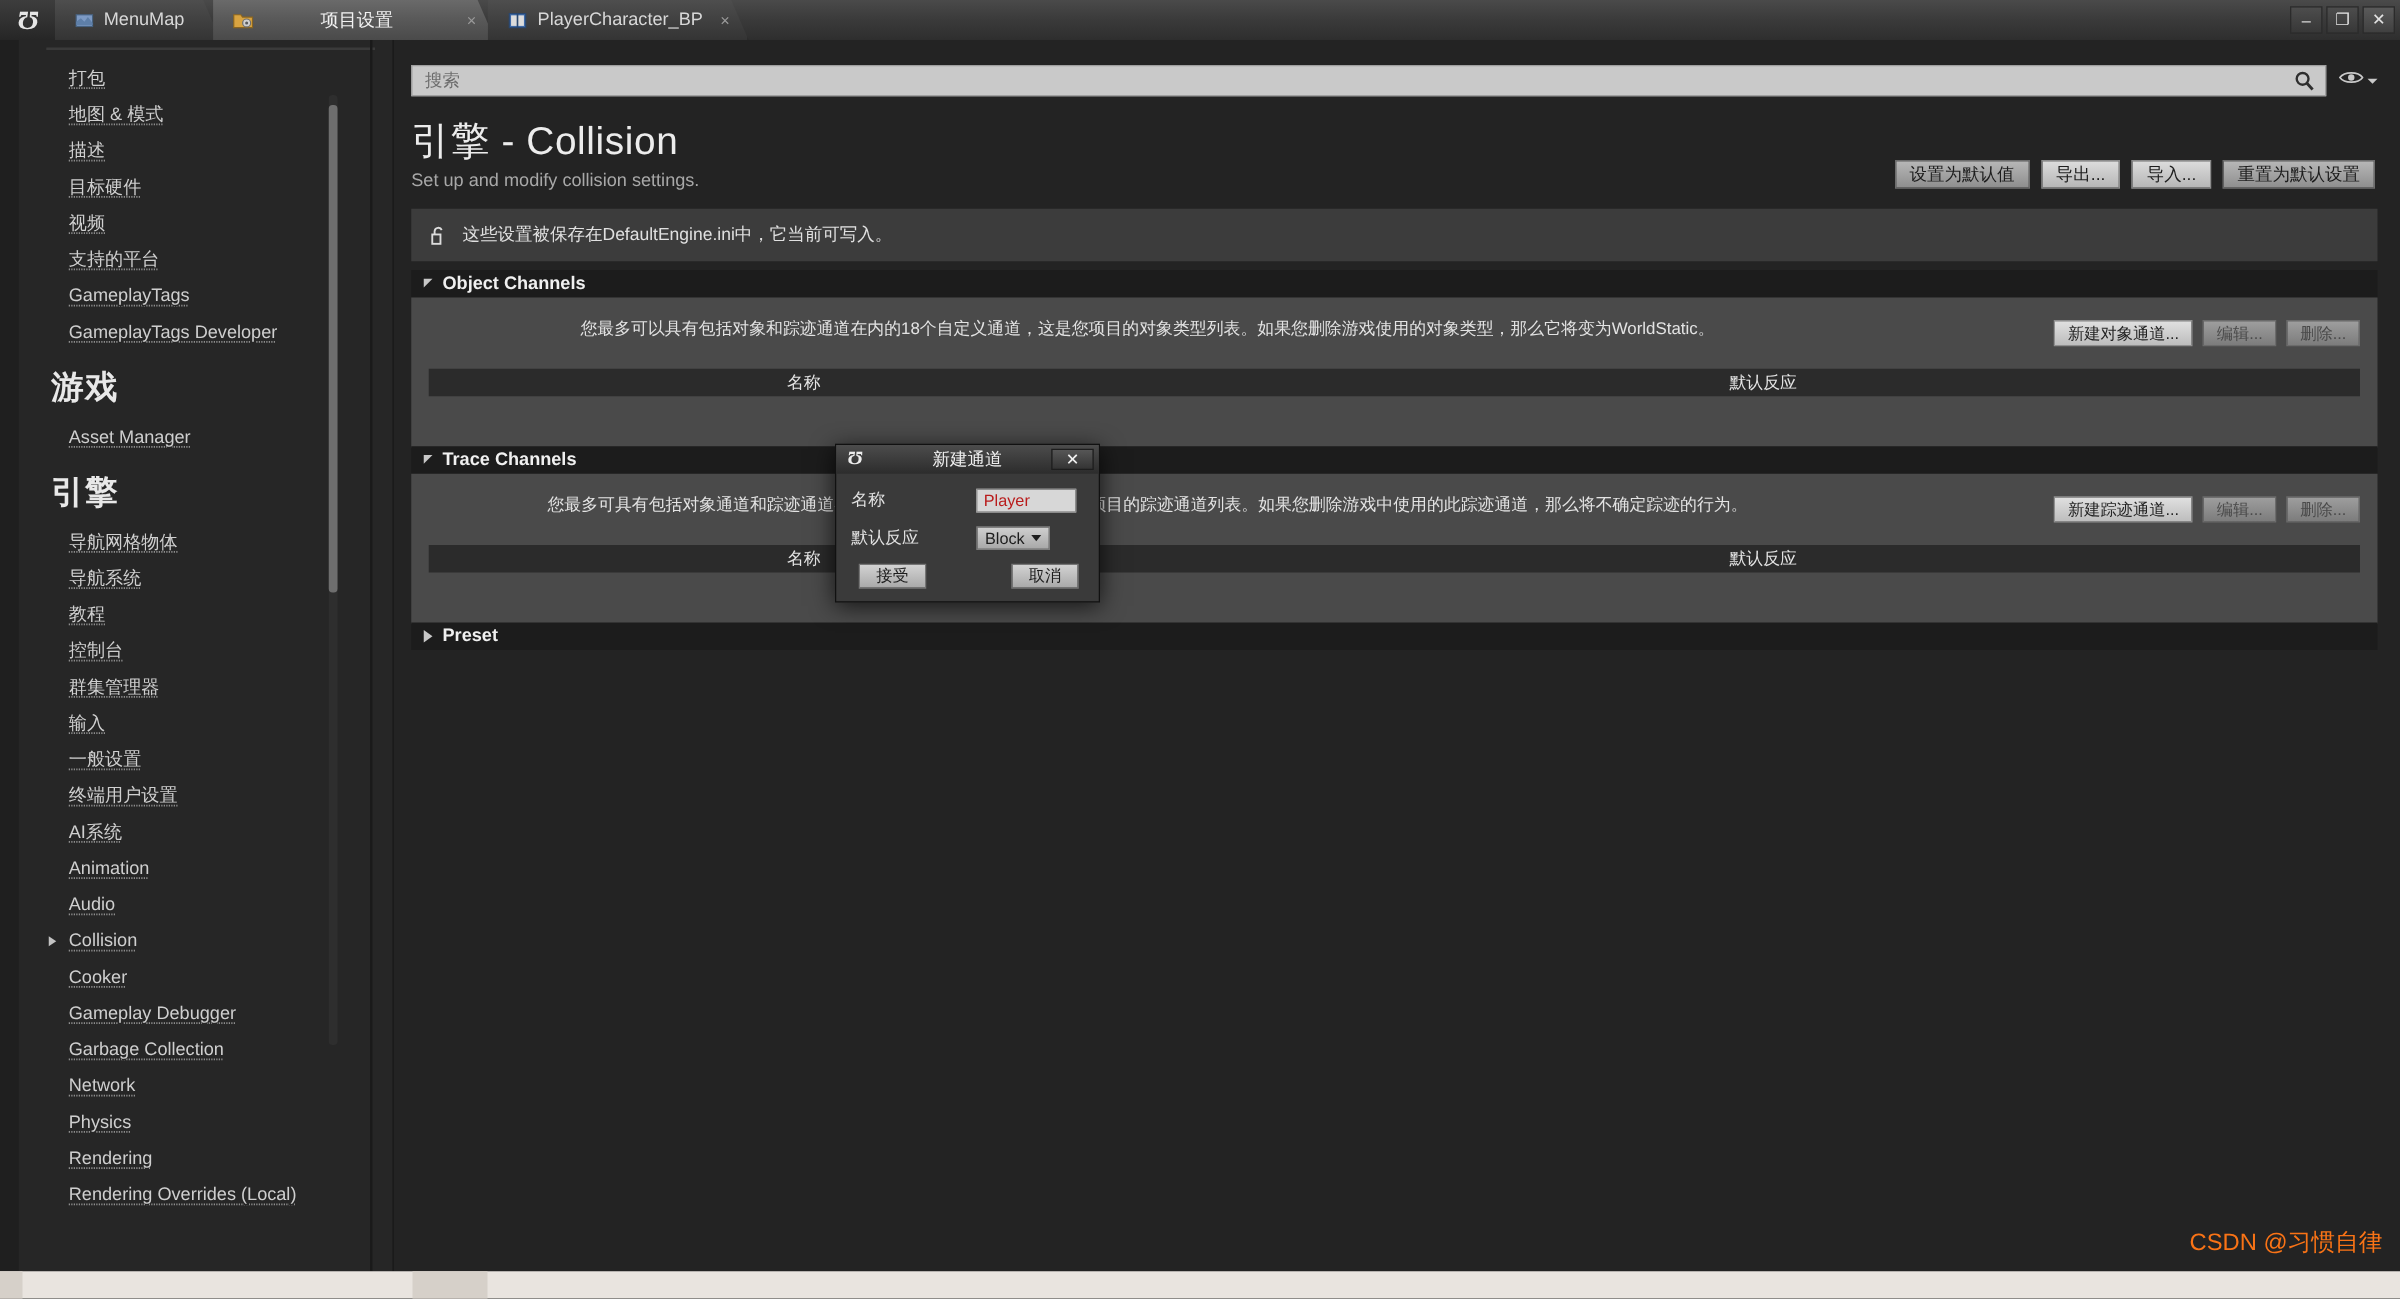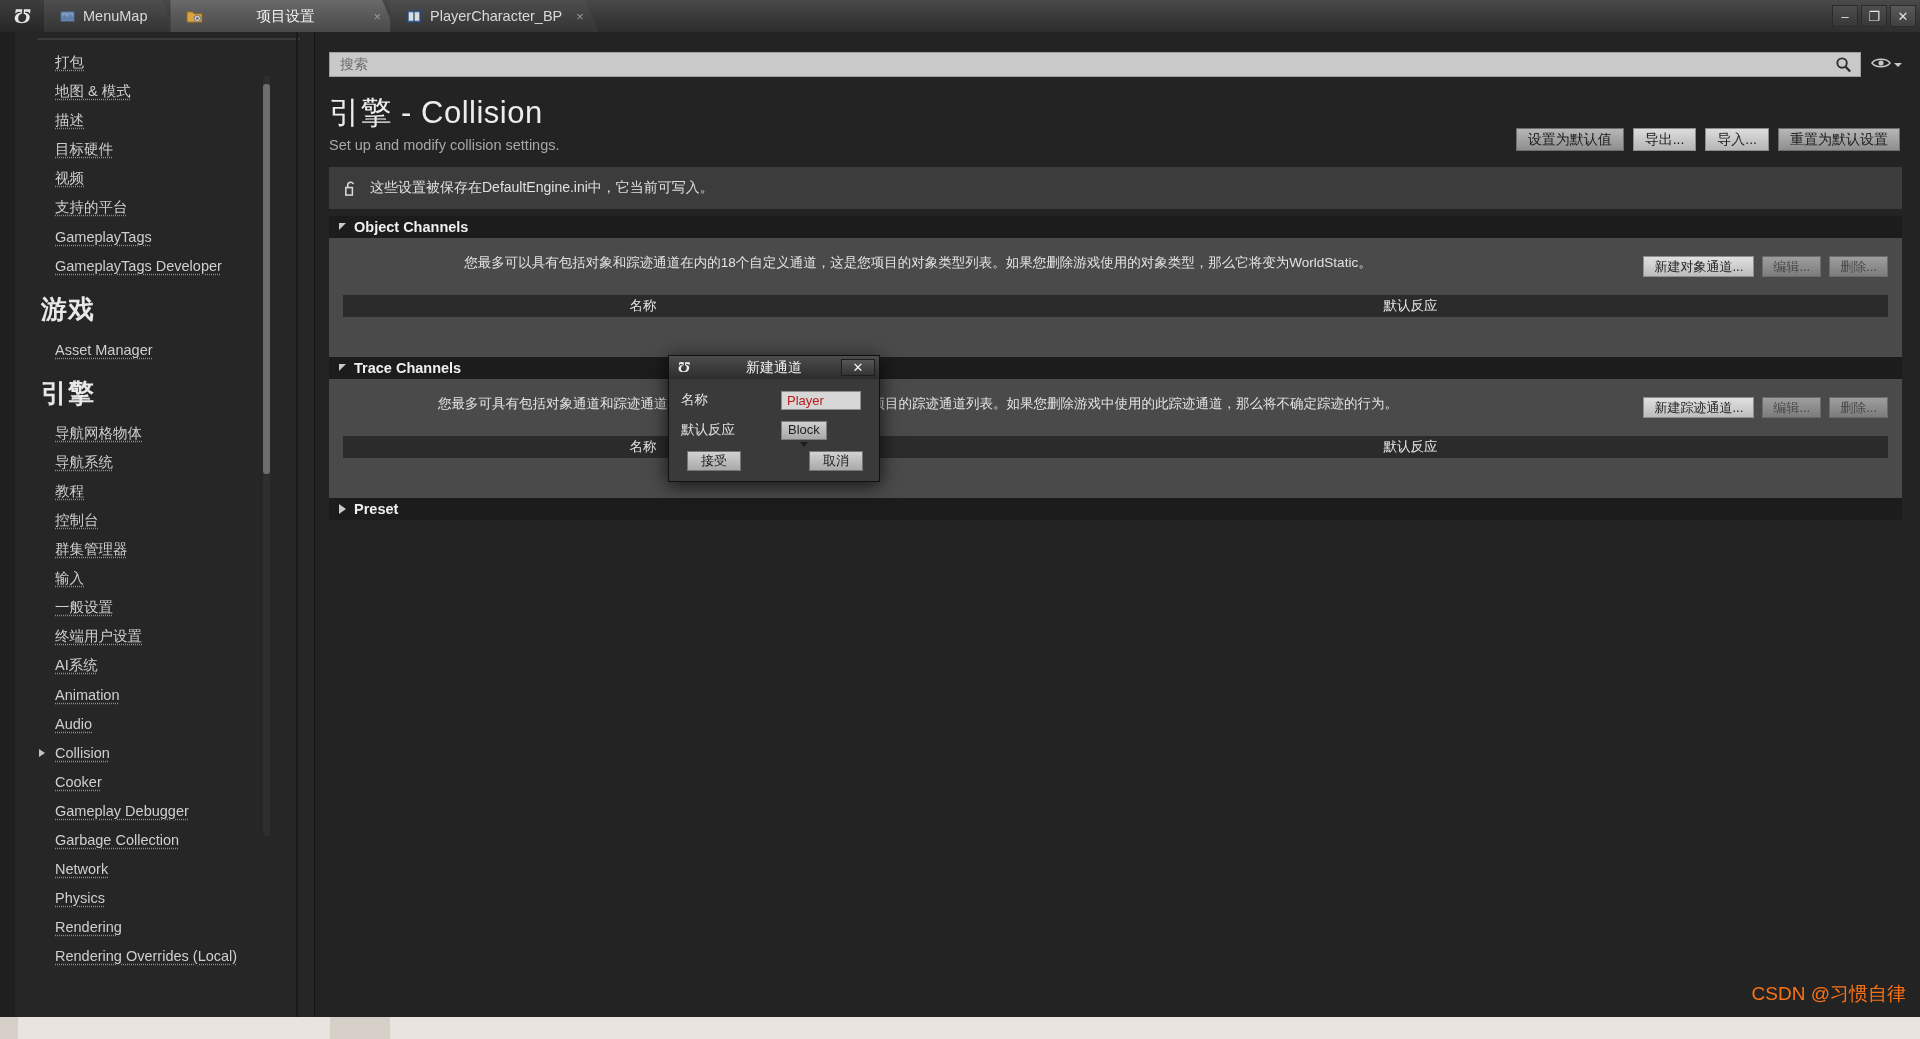--- a/index.html
+++ b/index.html
@@ -196,21 +196,21 @@
   .modal-body { padding: 8px 12px 10px 12px; }
   .m-row { display: flex; align-items: center; height: 26px; margin-bottom: 4px; }
   .m-label { color: #e2e2e2; font-size: 13.5px; width: 100px; }
   .m-input {
     width: 80px; height: 19px; background: #d7d7d7; border: 1px solid #8d8d8d;
     color: #b91c1c; font-size: 13px; display: flex; align-items: center; padding: 0 5px;
   }
   .m-select {
     height: 19px; background: linear-gradient(180deg,#cfcfcf,#a8a8a8);
     border: 1px solid #7d7d7d; color: #1d1d1d; font-size: 13px;
-    display: flex; align-items: center; padding: 0 6px; gap: 5px; flex-direction: column;
+    display: flex; align-items: center; padding: 0 6px; gap: 5px;
   }
   .m-caret { width:0;height:0;border-top:5px solid #1d1d1d;border-left:4px solid transparent;border-right:4px solid transparent;}
   .m-btns { display: flex; justify-content: space-between; padding: 4px 4px 0 6px; }
   .m-btn {
     width: 54px; height: 20px; font-size: 13px; color: #1d1d1d;
     background: linear-gradient(180deg,#d2d2d2,#a9a9a9); border: 1px solid #757575;
     display: flex; align-items: center; justify-content: center;
   }
 
   

